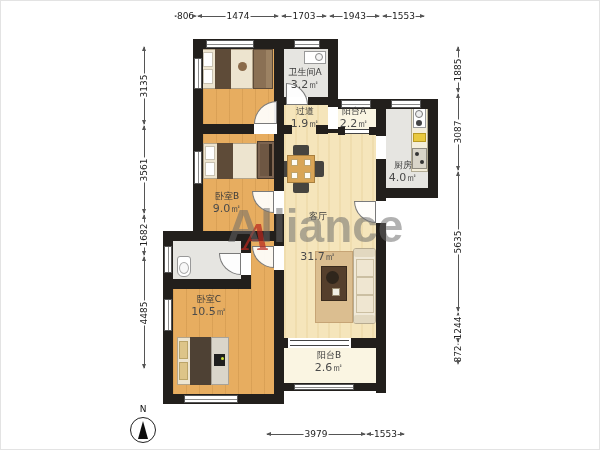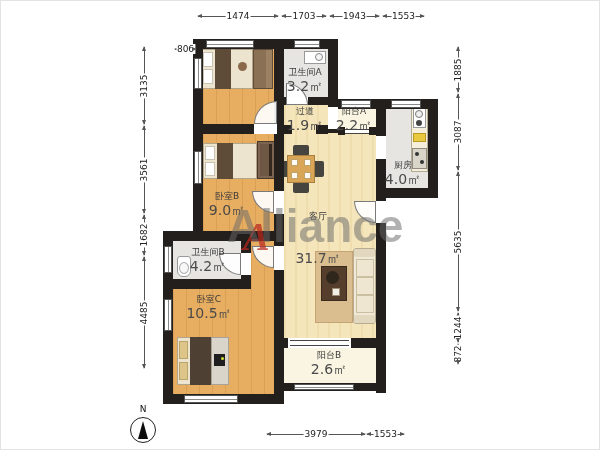--- a/index.html
+++ b/index.html
@@ -30,21 +30,21 @@
         background:linear-gradient(#8a8a8a,#8a8a8a) 50% 50%/1px 100% no-repeat #fff;}
   .slide{position:absolute;z-index:4;background:#fff;border-top:1px solid #444;border-bottom:1px solid #444;}
   .arc{position:absolute;z-index:4;background:rgba(255,255,255,.92);border:1px solid #7a7a7a;}
   .arc.hbr{border-radius:100% 0 0 0;}  
   .arc.hbl{border-radius:0 100% 0 0;}  
   .arc.htr{border-radius:0 0 0 100%;}  
 
   
   .room-label{position:absolute;z-index:5;display:flex;flex-direction:column;align-items:center;
               font-size:9px;line-height:1.2;color:#3a3a3a;text-align:center;}
-  .room-label .a{font-size:14px;color:#4a4a4a;}
+  .room-label .a{font-size:11px;color:#4a4a4a;}
 
   
   #watermark{position:absolute;z-index:6;left:226px;top:198px;width:210px;
              font-family:"Liberation Sans","DejaVu Sans",sans-serif;
              font-size:46px;font-weight:bold;color:rgba(105,105,105,.52);letter-spacing:0;}
   #wm-red{position:absolute;z-index:5;left:242px;top:212px;font-size:40px;font-weight:bold;
           font-style:italic;color:rgba(185,40,30,.72);font-family:"Liberation Serif",serif;}
 
   
   .hdim{position:absolute;z-index:7;height:14px;}
@@ -212,37 +212,33 @@
     <span class="a">4.0㎡</span>
   </div>
   <div class="room-label" style="left:197px;top:190px;width:58px;">
     <span>卧室B</span>
     <span class="a">9.0㎡</span>
   </div>
   <div class="room-label" style="left:289px;top:210px;width:56px;gap:28px;">
     <span>客厅</span>
     <span class="a">31.7㎡</span>
   </div>
-  <div class="room-label" style="left:179px;top:246px;width:56px;">
-    <span>卫生间B</span>
-    <span class="a">4.2㎡</span>
-  </div>
   <div class="room-label" style="left:180px;top:293px;width:56px;">
     <span>卧室C</span>
     <span class="a">10.5㎡</span>
   </div>
   <div class="room-label" style="left:300px;top:349px;width:56px;">
     <span>阳台B</span>
     <span class="a">2.6㎡</span>
   </div>
 
   <span id="wm-red">A</span>
   <div id="watermark">Alliance</div>
 
-  <div class="hdim" style="left:173px;top:8px;width:23px;margin-top:33px;">
+  <div class="hdim" style="left:173px;top:8px;width:23px;">
       <span class="line"></span>
       <span class="dlbl">806</span>
     </div>
   <div class="hdim" style="left:196px;top:8px;width:82px;">
       <span class="line"></span>
       <span class="dlbl">1474</span>
     </div>
   <div class="hdim" style="left:280px;top:8px;width:46px;">
       <span class="line"></span>
       <span class="dlbl">1703</span>

